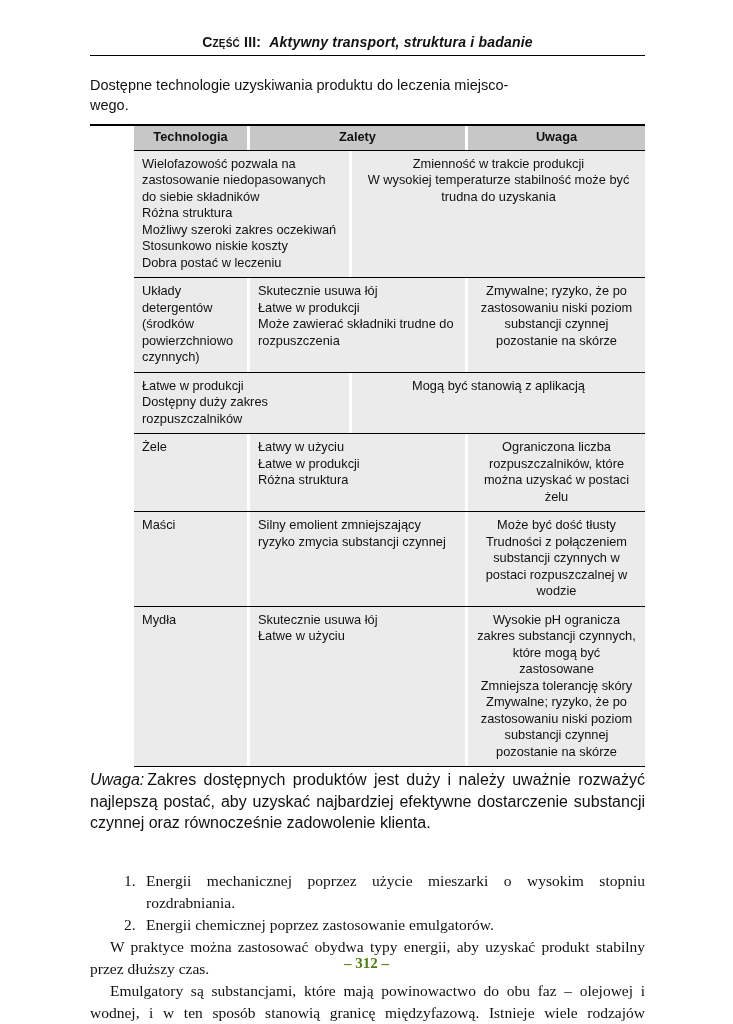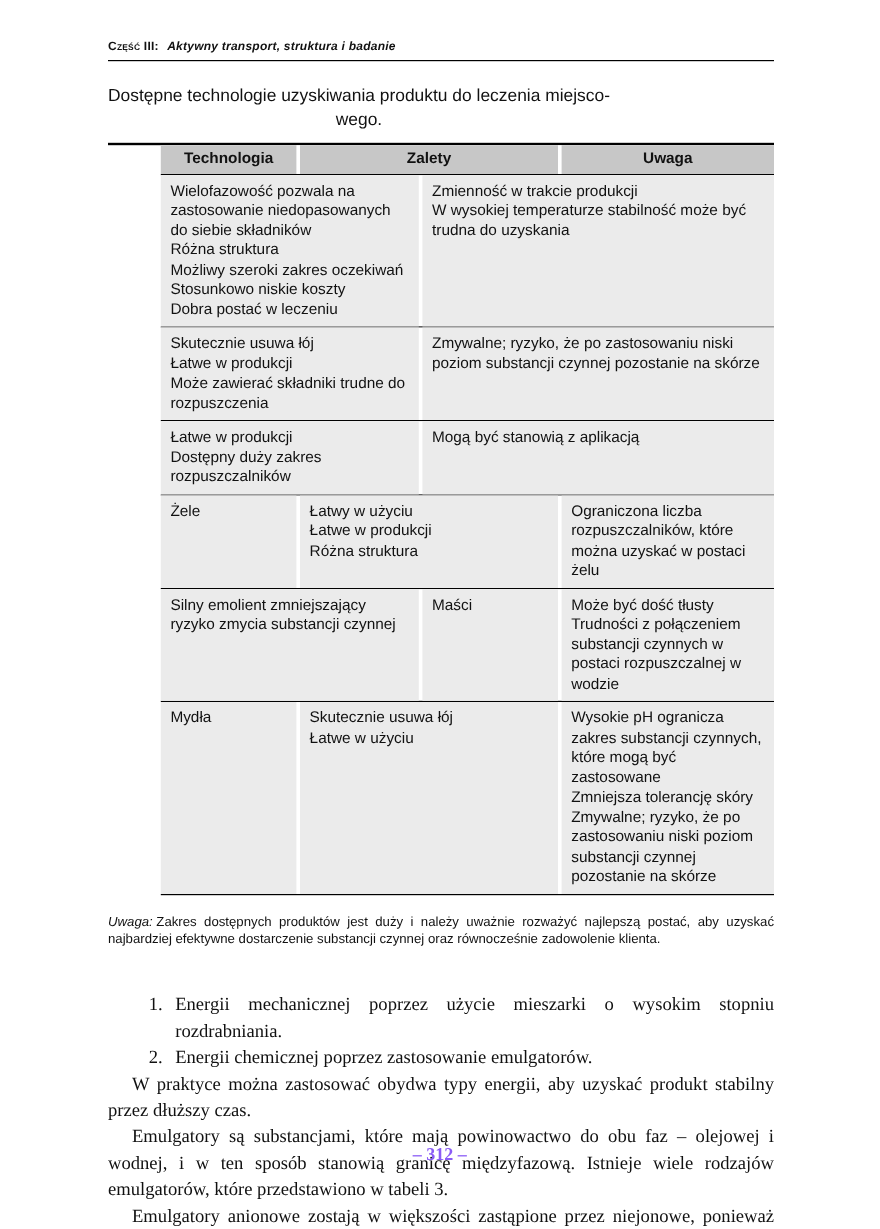--- a/index.html
+++ b/index.html
@@ -18,22 +18,22 @@
     width: 733px;
     height: 1024px;
     padding: 34px 88px 0 90px;
     background: #ffffff;
     font-family: "Liberation Sans", sans-serif;
     color: #111111;
   }
 
   
   .running-header {
-    text-align: left;
-    font-size: 10px;
+    text-align: center;
+    font-size: 14px;
     letter-spacing: 0.2px;
     margin-bottom: 5px;
     white-space: nowrap;
   }
   .running-header .part {
     font-weight: bold;
     font-variant: small-caps;
   }
   .running-header .htitle {
     font-weight: bold;
@@ -54,21 +54,20 @@
     margin-bottom: 9px;
   }
   .cap-label {
     font-weight: bold;
     font-variant: small-caps;
     width: 86px;
     flex: 0 0 86px;
   }
   .cap-text {
     white-space: pre-line;
-    text-align: center;
   }
 
   
   .dtable {
     border-top: 2px solid #000000;
     font-size: 12.8px;
     line-height: 1.29;
     padding-left: 44px;
   }
   .trow {
@@ -78,33 +77,33 @@
     border-bottom: 1px solid #000000;
   }
   .cell {
     background: var(--cell-bg, #ebebeb);
     padding: 5px 8px 6px 8px;
     box-sizing: border-box;
     white-space: pre-line;
   }
   .col-tech { flex: 0 0 113px; width: 113px; }
   .col-pros { flex: 0 0 215px; width: 215px; }
-  .col-cons { flex: 1 1 auto; }
+  .col-cons { flex: 1 1 auto; text-align: center; }
   .thead .cell {
     background: var(--header-bg, #c7c7c7);
     font-weight: bold;
     text-align: center;
     padding: 3px 8px 4px 8px;
   }
 
   
   .note {
-    font-size: 11px;
+    font-size: 16px;
     line-height: 1.35;
-    margin-top: 16px;
+    margin-top: 2px;
     text-align: justify;
   }
   .note-label {
     font-style: italic;
     margin-right: 3px;
   }
 
   
   .body-text {
     margin-top: 36px;
@@ -132,21 +131,21 @@
   
   .page-number {
     position: absolute;
     left: 0;
     right: 0;
     bottom: 52px;
     text-align: center;
     font-family: "Liberation Serif", serif;
     font-weight: bold;
     font-size: 15px;
-    color: #8b5cf6;
+    color: #4d7c0f;
   }
 </style>
 </head>
 <body>
 
 <div class="page">
 
   <div class="running-header">
     <span class="part">Część III:</span>
     <span class="htitle">Aktywny transport, struktura i badanie</span>
@@ -169,20 +168,21 @@
       <div class="cell col-pros">Wielofazowość pozwala na zastosowanie niedopasowanych do siebie składników
 Różna struktura
 Możliwy szeroki zakres oczekiwań
 Stosunkowo niskie koszty
 Dobra postać w leczeniu</div>
       <div class="cell col-cons">Zmienność w trakcie produkcji
 W wysokiej temperaturze stabilność może być trudna do uzyskania</div>
     </div>
 
     <div class="trow">
+      <div class="cell col-tech">Układy detergentów (środków powierzchniowo czynnych)</div>
       <div class="cell col-pros">Skutecznie usuwa łój
 Łatwe w produkcji
 Może zawierać składniki trudne do rozpuszczenia</div>
       <div class="cell col-cons">Zmywalne; ryzyko, że po zastosowaniu niski poziom substancji czynnej pozostanie na skórze</div>
     </div>
 
     <div class="trow">
       <div class="cell col-pros">Łatwe w produkcji
 Dostępny duży zakres rozpuszczalników</div>
       <div class="cell col-cons">Mogą być stanowią z aplikacją</div>
@@ -190,22 +190,22 @@
 
     <div class="trow">
       <div class="cell col-tech">Żele</div>
       <div class="cell col-pros">Łatwy w użyciu
 Łatwe w produkcji
 Różna struktura</div>
       <div class="cell col-cons">Ograniczona liczba rozpuszczalników, które można uzyskać w postaci żelu</div>
     </div>
 
     <div class="trow">
+      <div class="cell col-tech">Maści</div>
       <div class="cell col-pros">Silny emolient zmniejszający ryzyko zmycia substancji czynnej</div>
-      <div class="cell col-tech">Maści</div>
       <div class="cell col-cons">Może być dość tłusty
 Trudności z połączeniem substancji czynnych w postaci rozpuszczalnej w wodzie</div>
     </div>
 
     <div class="trow">
       <div class="cell col-tech">Mydła</div>
       <div class="cell col-pros">Skutecznie usuwa łój
 Łatwe w użyciu</div>
       <div class="cell col-cons">Wysokie pH ogranicza zakres substancji czynnych, które mogą być zastosowane
 Zmniejsza tolerancję skóry

